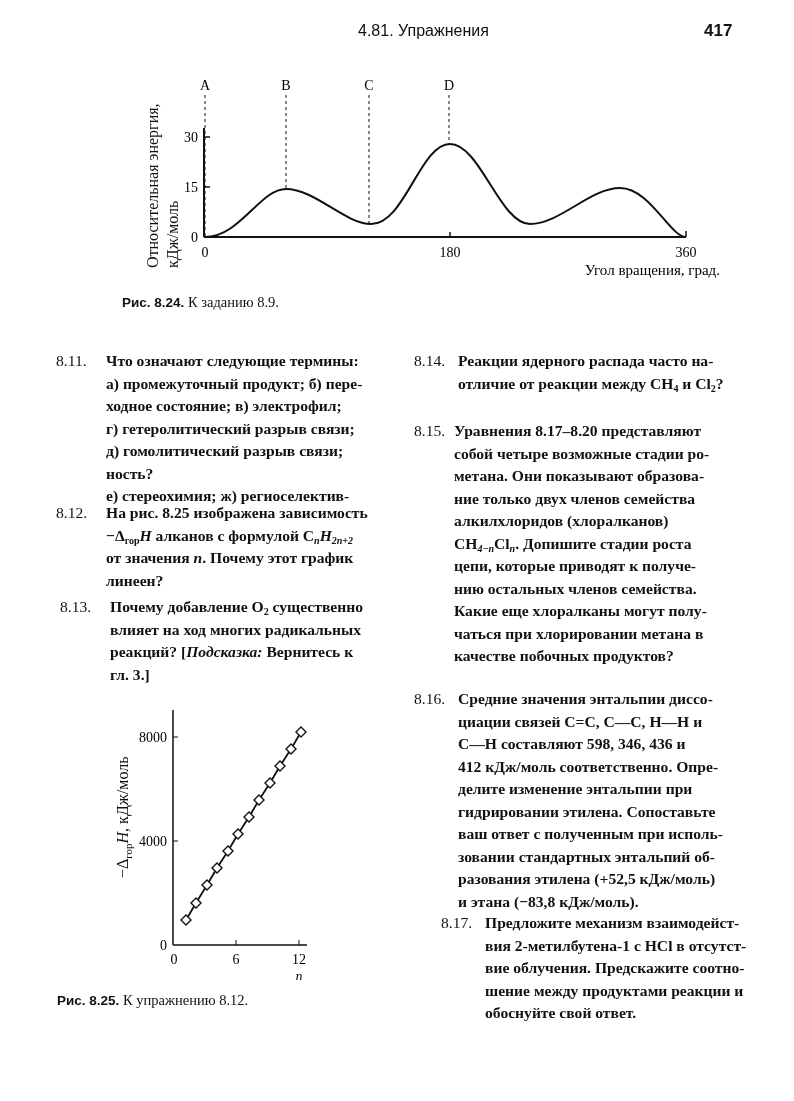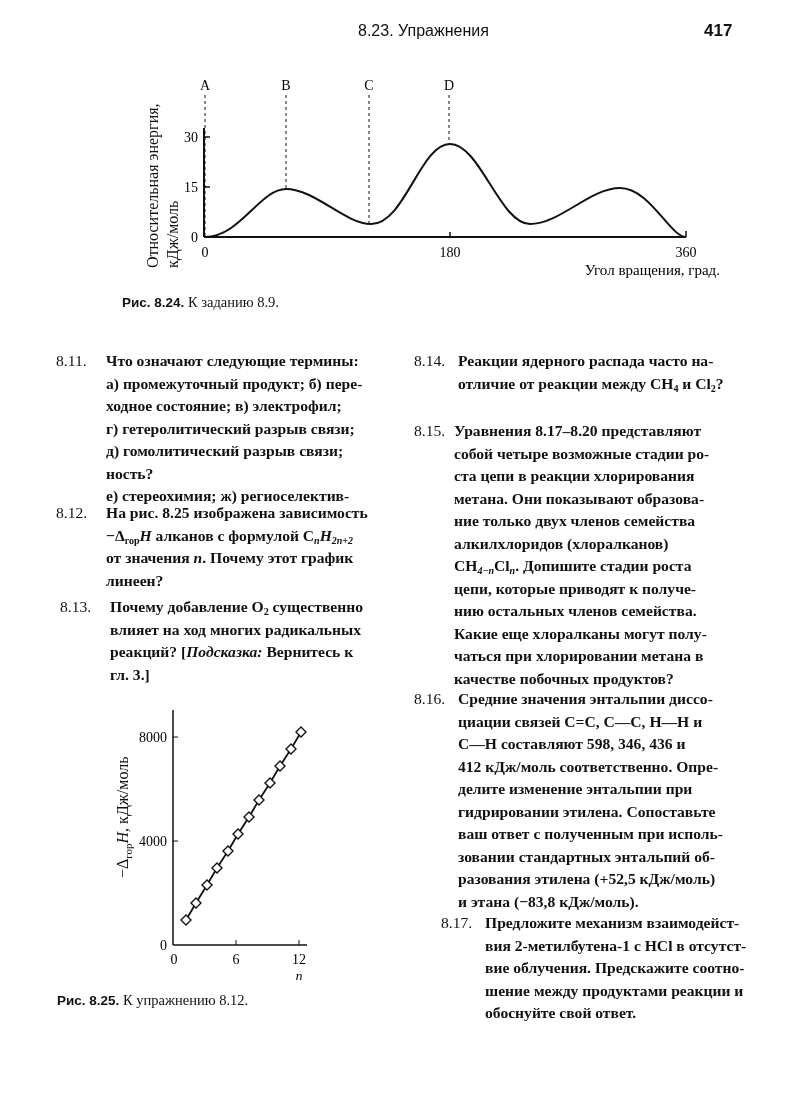--- a/index.html
+++ b/index.html
@@ -13,21 +13,21 @@
   .ex .num { position: absolute; left: 0; top: 0; }
   .ex .body { margin-left: 50px; }
   .ex .line { display: block; white-space: nowrap; font-weight: bold; }
   sub { font-size: 10px; line-height: 0; vertical-align: -3px; }
   i { font-style: italic; }
   svg text { font-family: "Liberation Serif", serif; }
 </style>
 </head>
 <body>
 
-<div class="abs header-title">8.23. Упражнения</div>
+<div class="abs header-title">4.81. Упражнения</div>
 <div class="abs page-num">417</div>
 
 <div class="abs" style="left:130px; top:70px; width:620px; height:215px;">
   <svg width="620" height="215" viewBox="0 0 620 215">
 
     <text transform="translate(28,198) rotate(-90)" font-size="16" fill="#111">Относительная энергия,</text>
     <text transform="translate(48,198) rotate(-90)" font-size="16" fill="#111">кДж/моль</text>
 
     <line x1="74" y1="58" x2="74" y2="167" stroke="#111" stroke-width="2"></line>
     <line x1="74" y1="167" x2="556" y2="167" stroke="#111" stroke-width="2"></line>
@@ -138,21 +138,20 @@
     <span class="line">Реакции ядерного распада часто на-</span>
     <span class="line"><span>отличие от реакции между CH</span><sub>4</sub><span> и Cl</span><sub>2</sub><span>?</span></span>
   </div>
 </div>
 
 <div class="ex" style="left:414px; top:420px; width:360px;">
   <span class="num">8.15.</span>
   <div class="body" style="margin-left:40px;">
     <span class="line">Уравнения 8.17–8.20 представляют</span>
     <span class="line">собой четыре возможные стадии ро-</span>
-    <span class="line">ста цепи в реакции хлорирования</span>
     <span class="line">метана. Они показывают образова-</span>
     <span class="line">ние только двух членов семейства</span>
     <span class="line">алкилхлоридов (хлоралканов)</span>
     <span class="line"><span>CH</span><sub><i>4−n</i></sub><span>Cl</span><sub><i>n</i></sub><span>. Допишите стадии роста</span></span>
     <span class="line">цепи, которые приводят к получе-</span>
     <span class="line">нию остальных членов семейства.</span>
     <span class="line">Какие еще хлоралканы могут полу-</span>
     <span class="line">чаться при хлорировании метана в</span>
     <span class="line">качестве побочных продуктов?</span>
   </div>

